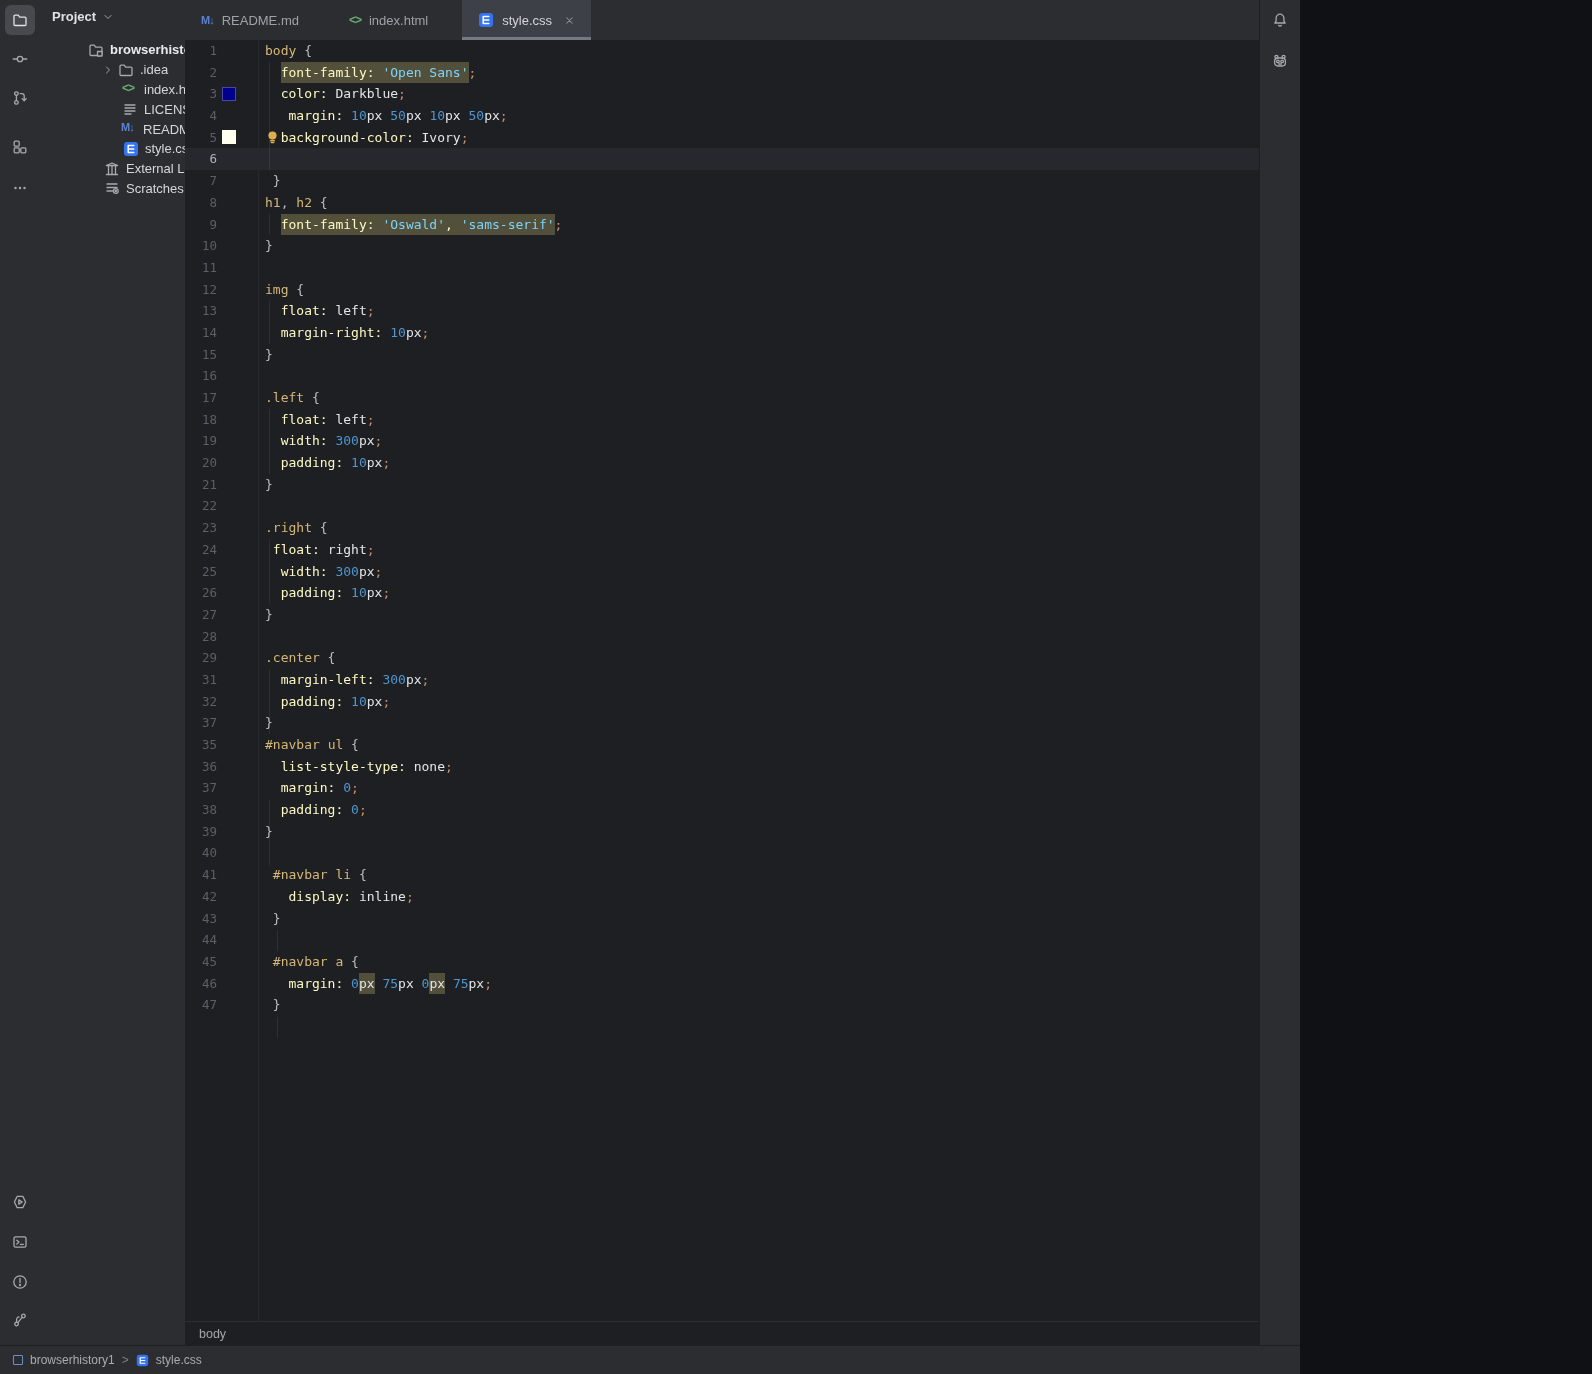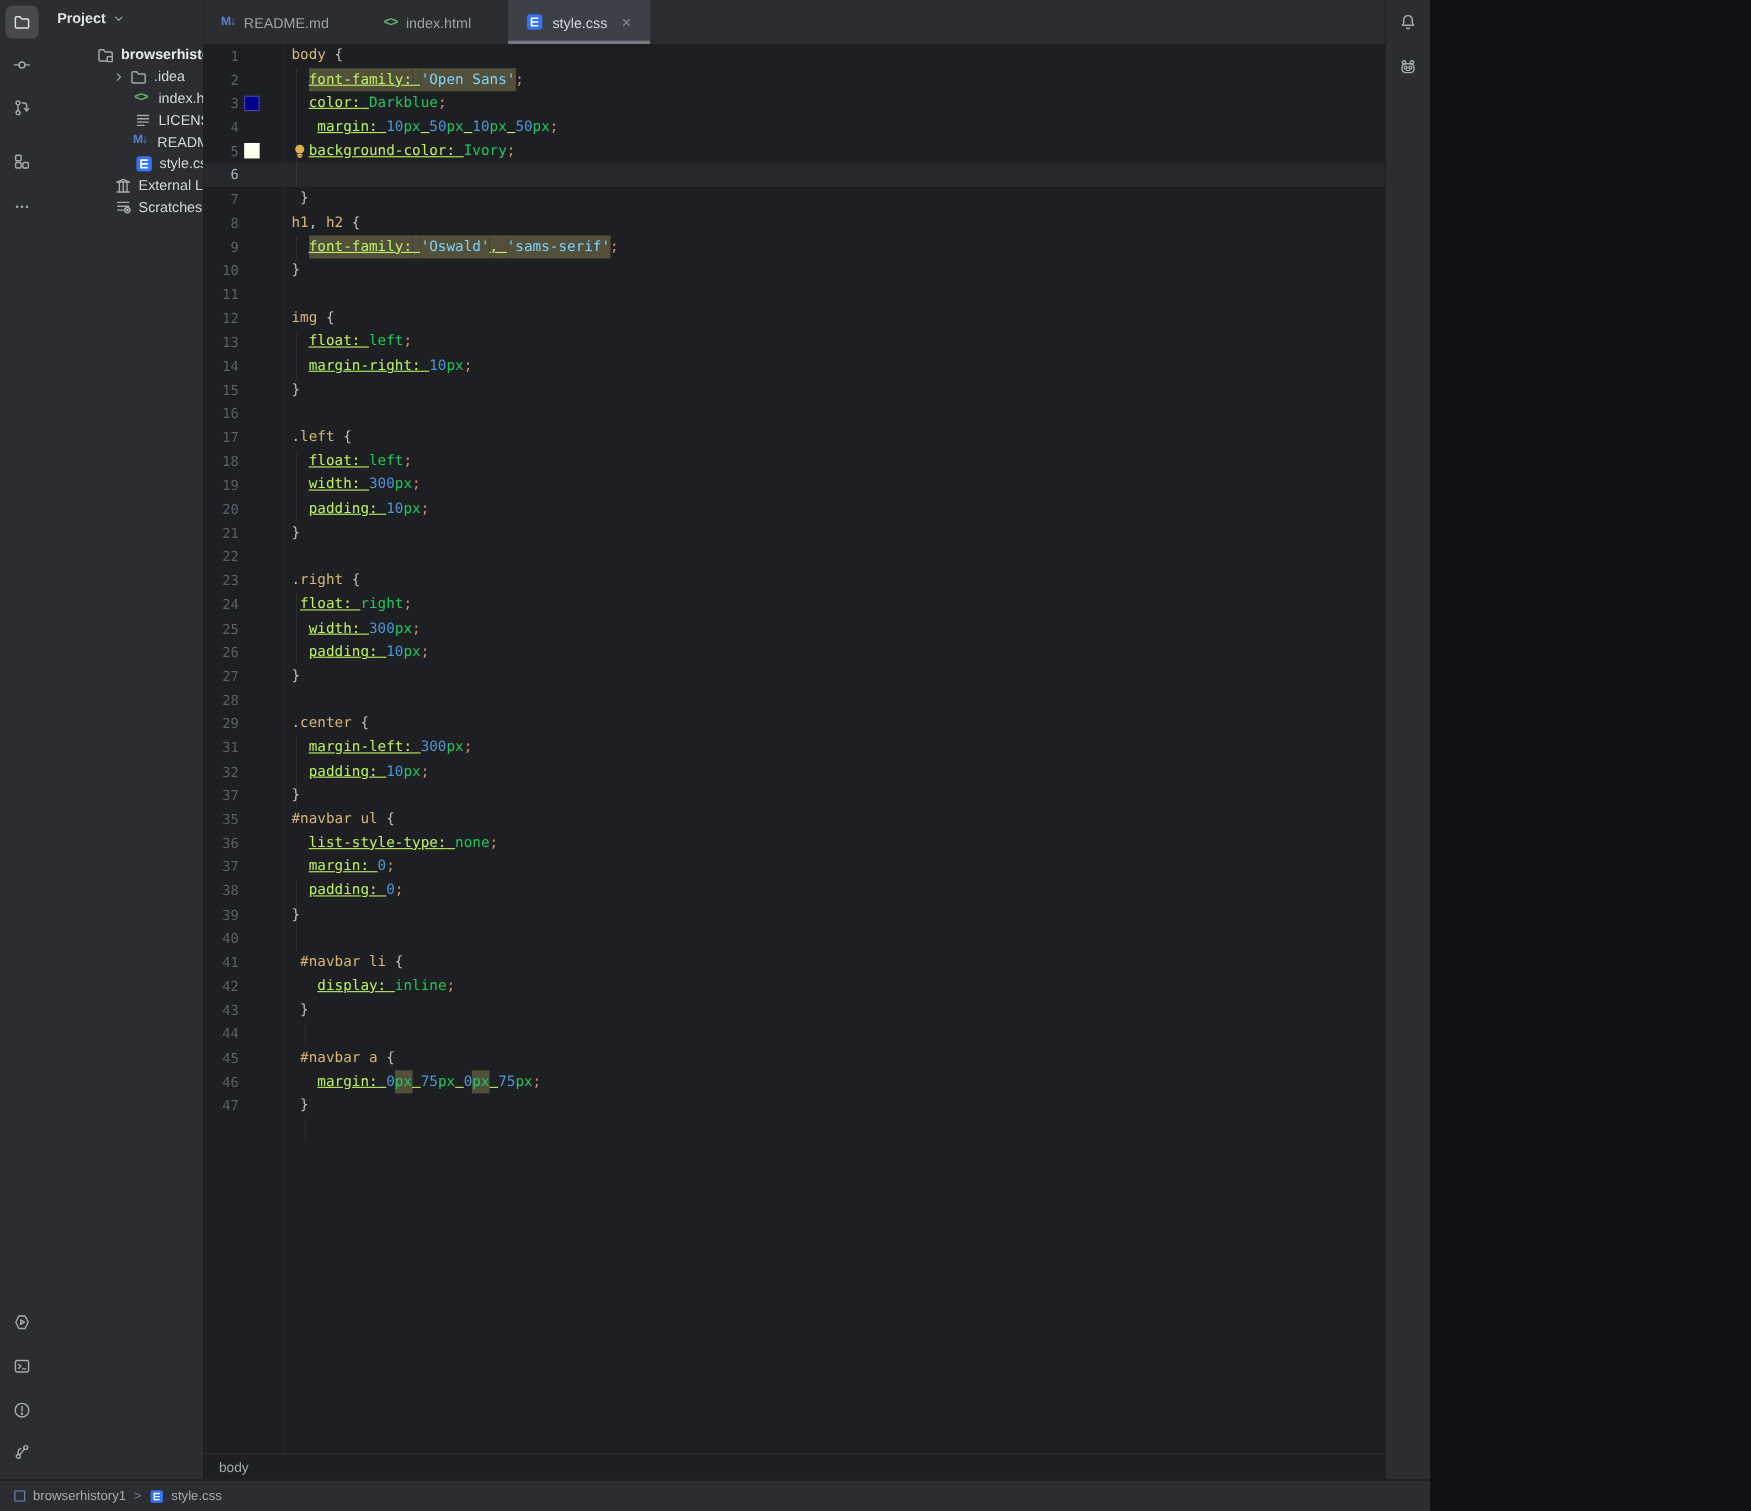--- a/index.html
+++ b/index.html
@@ -43,22 +43,22 @@
          font-family:"DejaVu Sans Mono","Liberation Mono",monospace;font-size:13px;}
   .line{position:relative;height:21.7px;line-height:21.7px;white-space:pre;}
   .line.cur{background:#26282e;}
   .ln{position:absolute;left:0;width:32px;text-align:right;color:#5a5f68;font-size:12.5px;}
   .line.cur .ln{color:#aeb1b8;}
   .swatch{position:absolute;left:37px;top:3.5px;width:14px;height:14px;box-sizing:border-box;border:1px solid rgba(255,255,255,.28);}
   .bulb{position:absolute;left:81px;top:3px;}
   .code{position:absolute;left:80px;top:0;white-space:pre;text-align:right;}
   .tok-sel{color:#d5b778;}
   .tok-pun{color:#bcbec4;}
-  .tok-def{color:#bef264;text-decoration:underline;}
-  .tok-val{color:#22c55e;}
+  .tok-def{color:#fef9c3;}
+  .tok-val{color:#e5e5e5;}
   .tok-num{color:#4e96d3;}
   .tok-str{color:#7dd3fc;}
   .tok-semi{color:#cf8e6d;}
   .hl{background:#52503a;padding:3px 0 3px;}
   .guide{position:absolute;width:1px;background:rgba(255,255,255,.07);}
   .stripe{position:absolute;right:3px;width:14px;height:3px;border-radius:1.5px;background:#a4914f;}
   .inspect{position:absolute;top:6px;right:10px;display:flex;align-items:center;gap:9px;font-size:13px;color:#ced0d6;}
 
   .crumbs{position:absolute;left:0;right:0;bottom:0;height:23px;background:#1e1f22;border-top:1px solid #2b2d30;
           display:flex;align-items:center;padding-left:14px;font-size:12.5px;color:#a2a5ac;}

